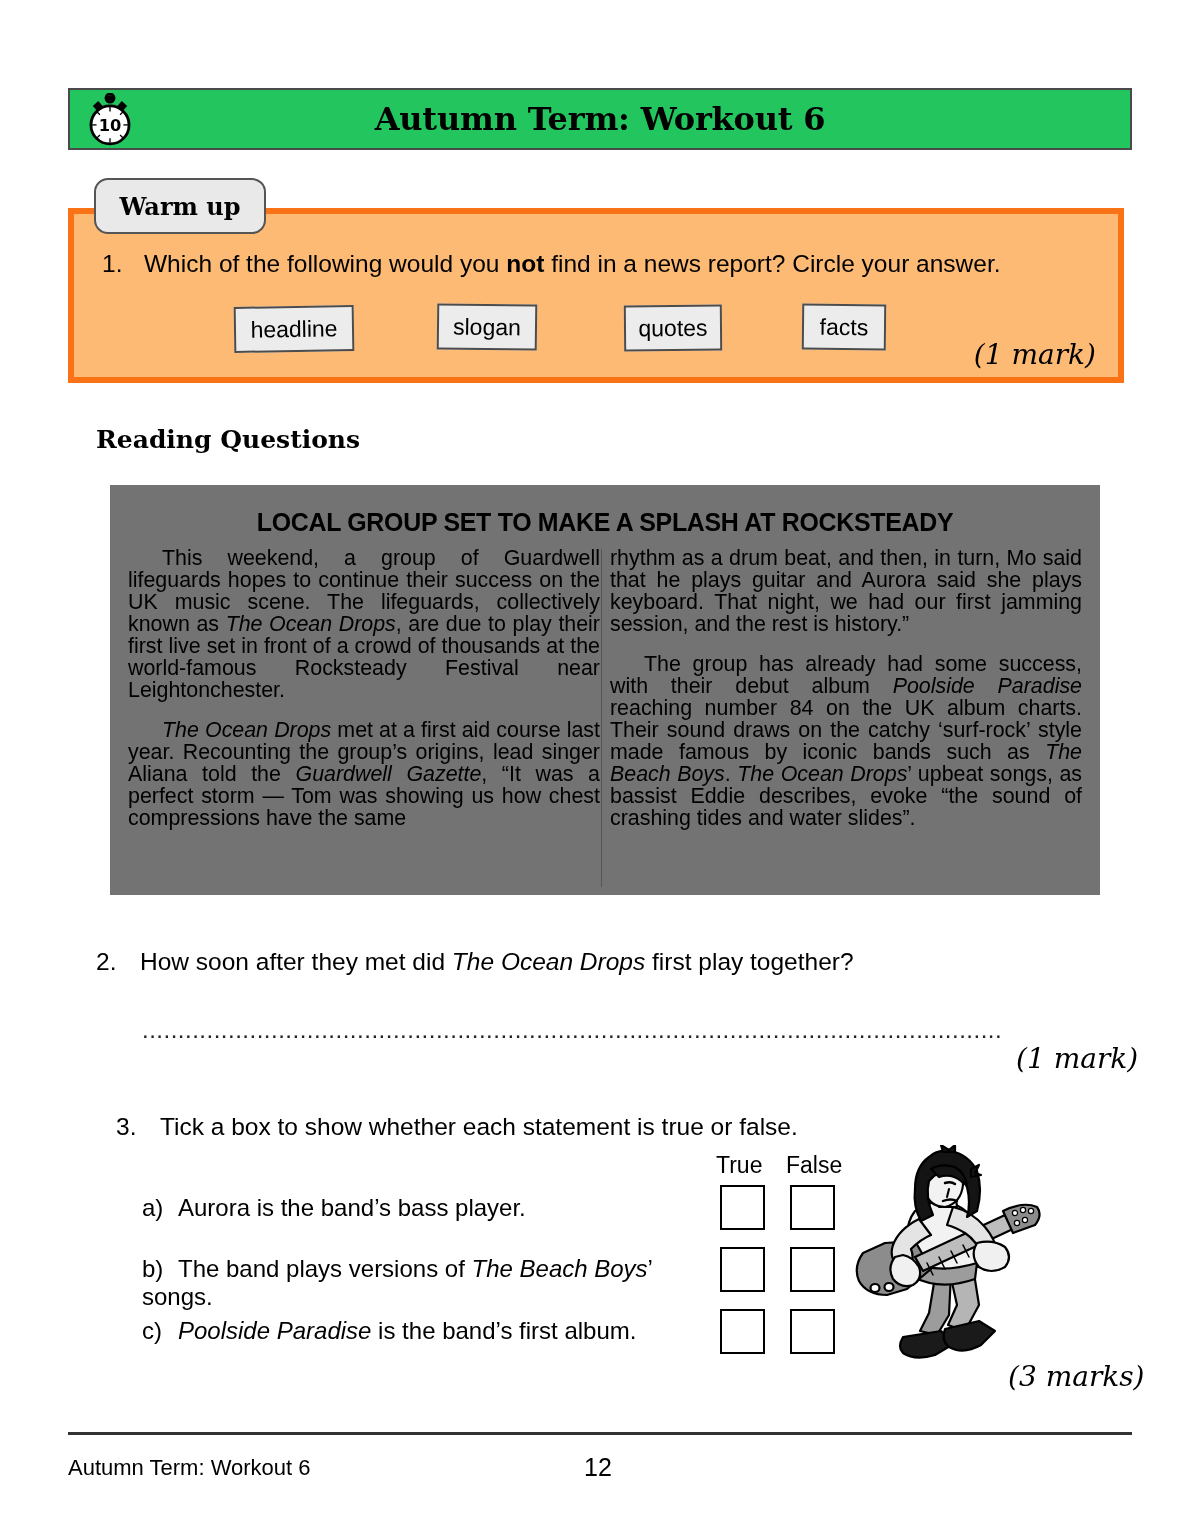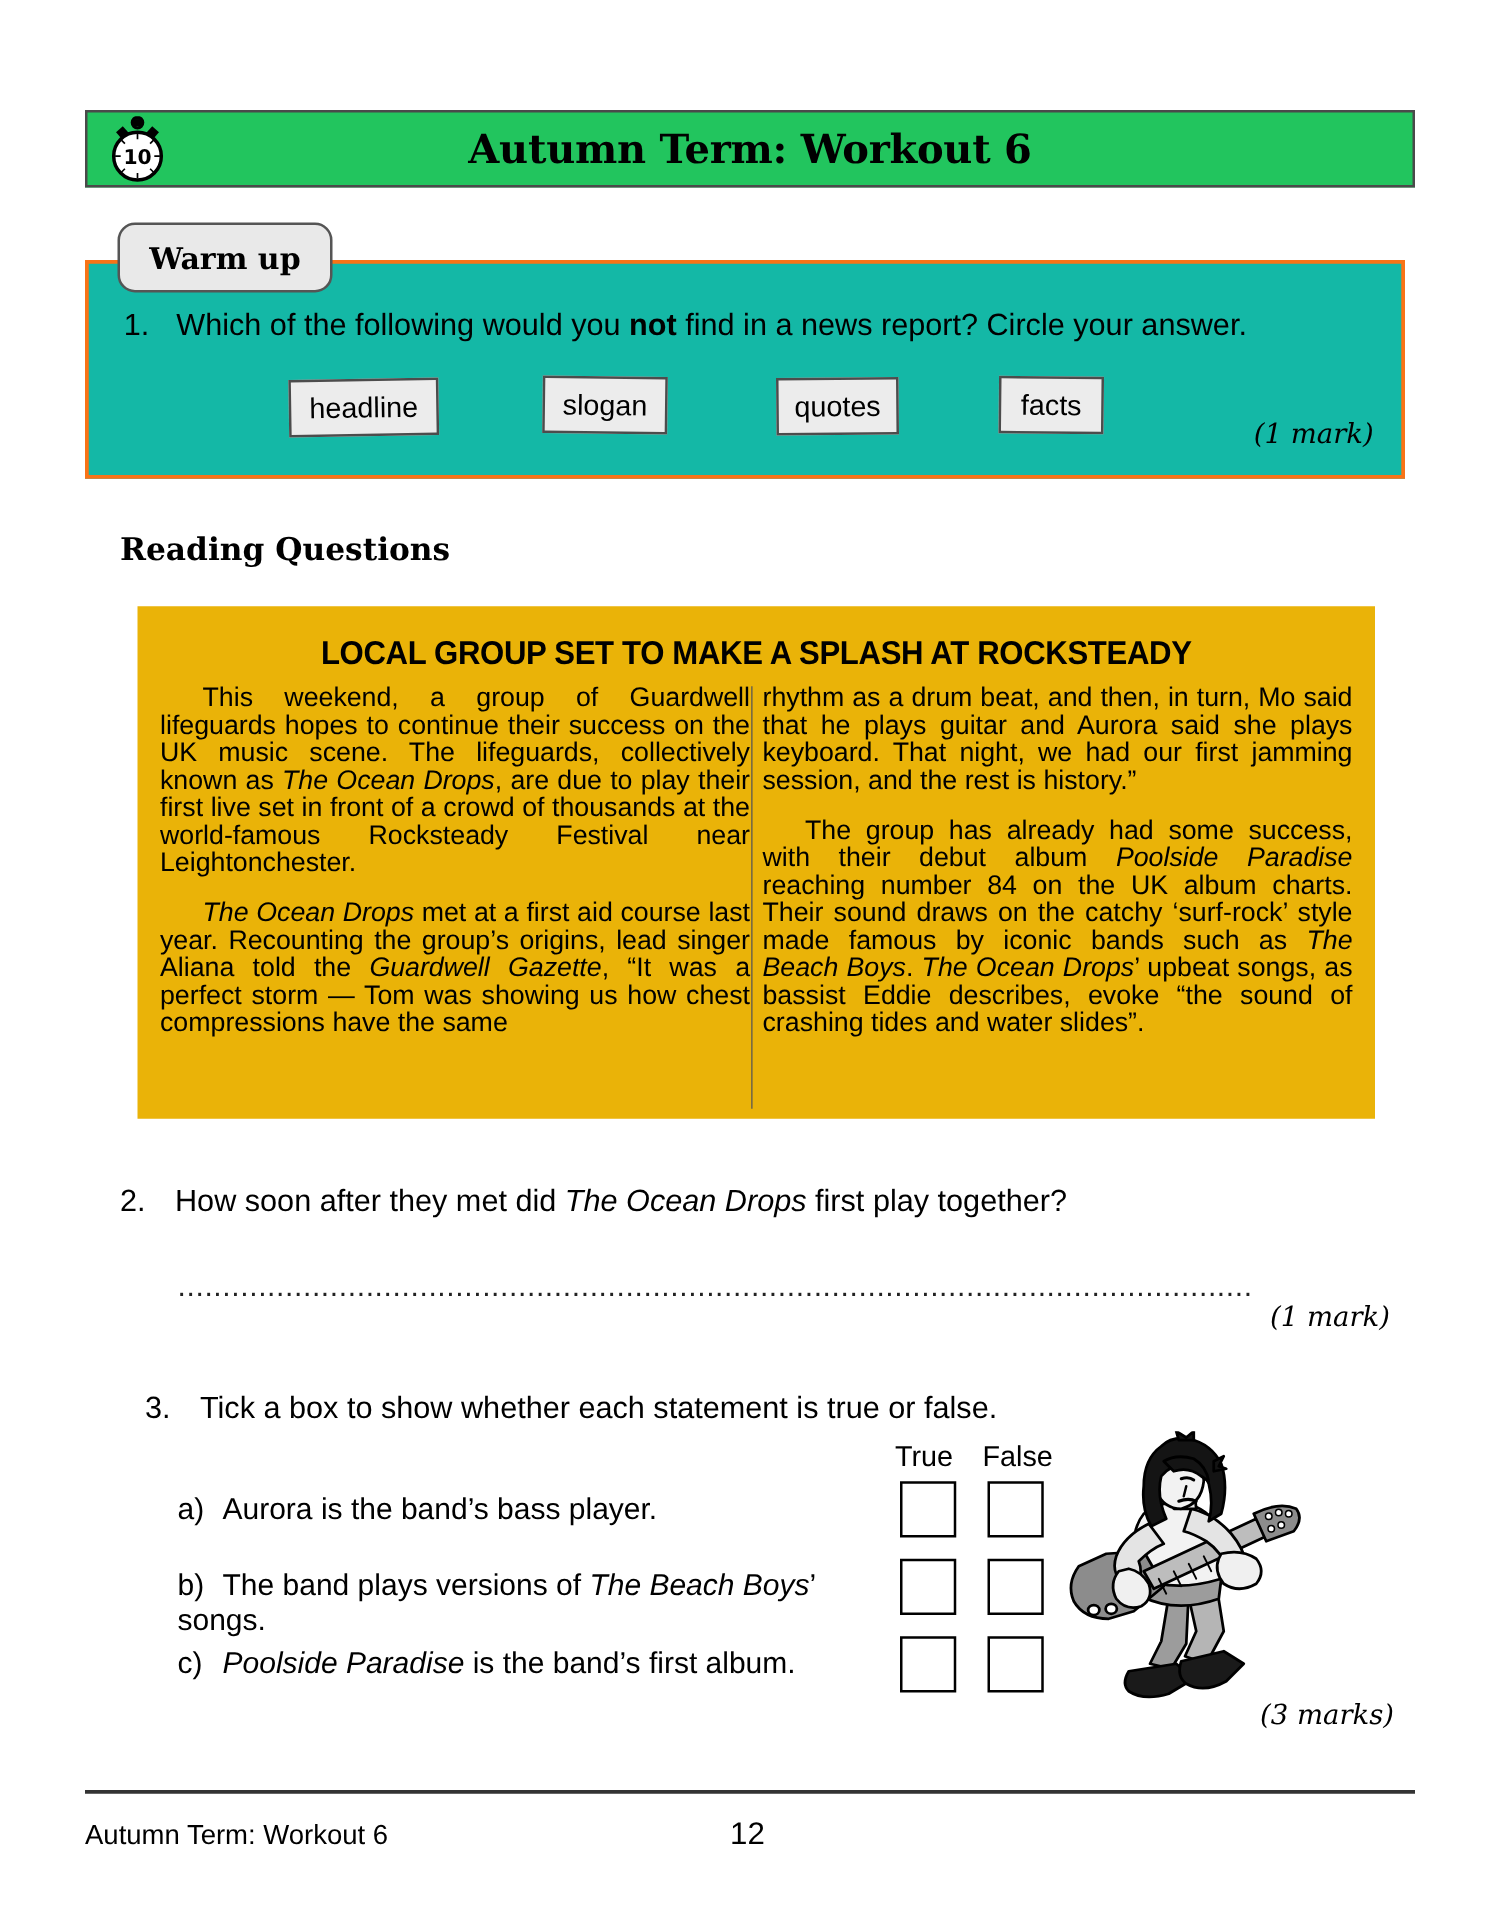--- a/index.html
+++ b/index.html
@@ -46,23 +46,23 @@
     letter-spacing: -0.2px;
   }
 
   
   .warmup-box {
     position: absolute;
     left: 68px;
     top: 208px;
     width: 1056px;
     height: 175px;
-    border: 3px solid #f97316;
-    box-sizing: border-box;
-    background: #14b8a6;
+    border: 6px solid #f97316;
+    box-sizing: border-box;
+    background: #fdba74;
   }
   .warmup-tab {
     position: absolute;
     left: 94px;
     top: 178px;
     width: 172px;
     height: 56px;
     border: 2px solid #555;
     border-radius: 14px;
     background: #e9e9e9;
@@ -111,21 +111,21 @@
     padding: 0 12px;
   }
   .opt.o1 { left: 0px;   top: 2px;  width: 120px; transform: rotate(-0.9deg); }
   .opt.o2 { left: 203px; top: 0px;  width: 100px; transform: rotate(0.7deg); }
   .opt.o3 { left: 390px; top: 1px;  width: 98px;  transform: rotate(-0.5deg); }
   .opt.o4 { left: 568px; top: 0px;  width: 84px;  transform: rotate(0.6deg); }
 
   .mark-note {
     font-family: "DejaVu Serif", serif;
     font-style: italic;
-    font-size: 22px;
+    font-size: 28px;
   }
   .q1-mark {
     position: absolute;
     right: 22px;
     top: 124px;
   }
 
   
   .reading-heading {
     position: absolute;
@@ -136,21 +136,21 @@
     font-size: 25px;
   }
 
   
   .article {
     position: absolute;
     left: 110px;
     top: 485px;
     width: 990px;
     height: 410px;
-    background: #eab308;
+    background: #737373;
     box-sizing: border-box;
   }
   .article-headline {
     text-align: center;
     font-family: "Liberation Sans", sans-serif;
     font-weight: bold;
     font-size: 26.5px;
     letter-spacing: -0.3px;
     padding-top: 22px;
     transform: scaleX(0.94);

